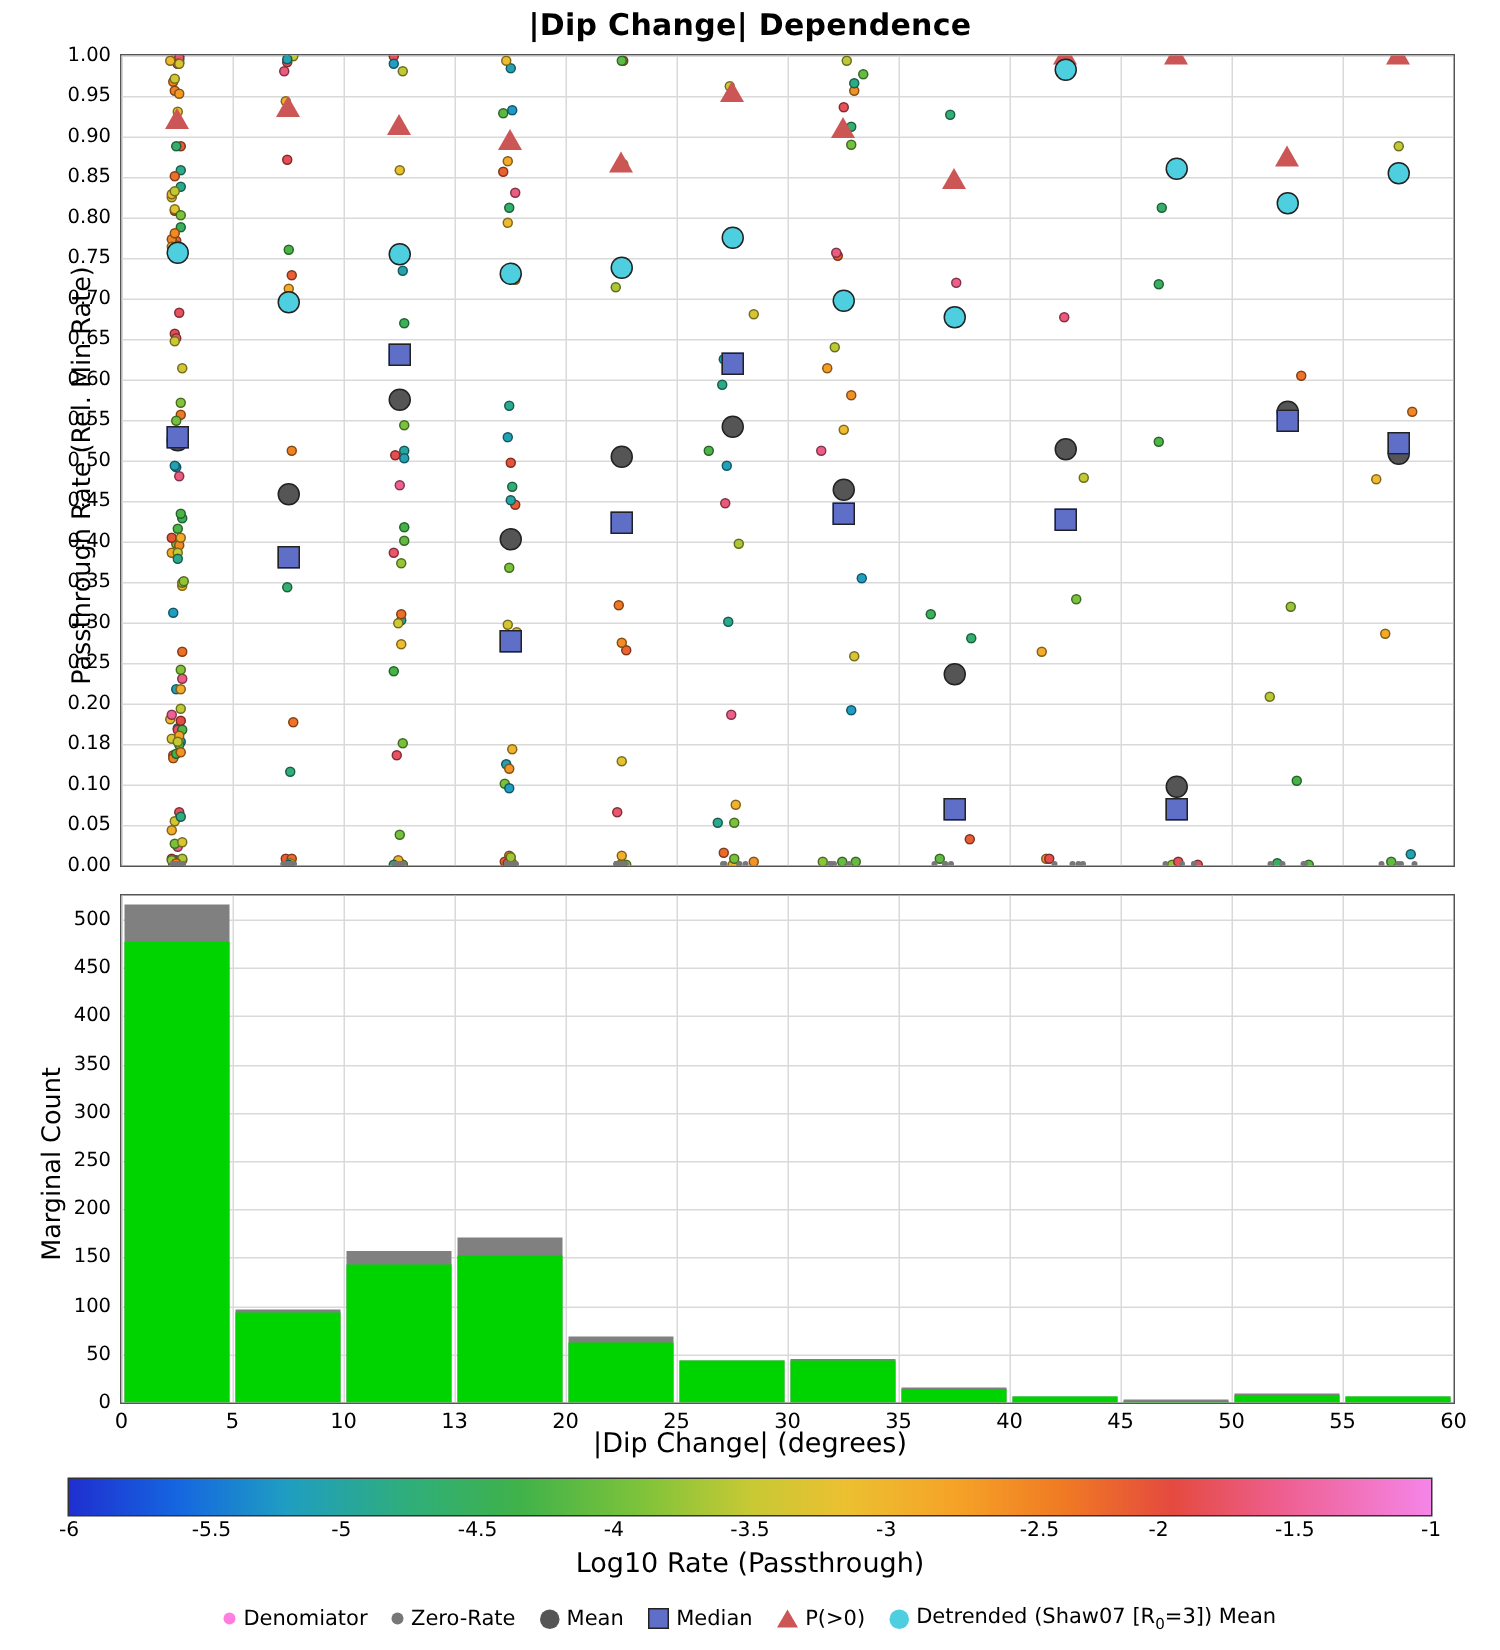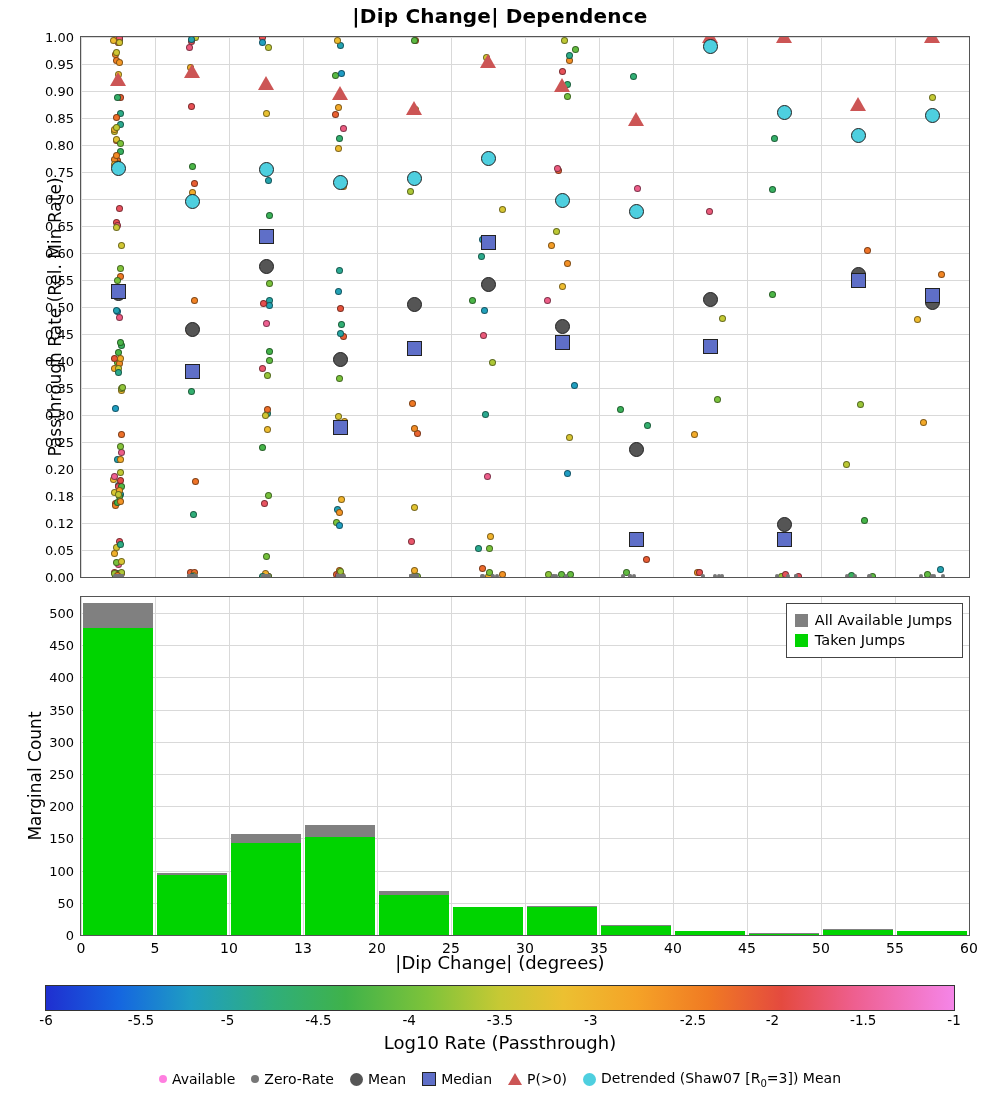--- a/index.html
+++ b/index.html
@@ -199,21 +199,21 @@
 </head>
 <body>
 
 <div id="root">
 
   <div id="chart-title">|Dip Change| Dependence</div>
 
   <div id="scatter-yticks">
       <div class="ytick-label" style="top: 541px;">0.00</div>
       <div class="ytick-label" style="top: 514px;">0.05</div>
-      <div class="ytick-label" style="top: 487px;">0.12</div>
+      <div class="ytick-label" style="top: 487px;">0.10</div>
       <div class="ytick-label" style="top: 460px;">0.18</div>
       <div class="ytick-label" style="top: 433px;">0.20</div>
       <div class="ytick-label" style="top: 406px;">0.25</div>
       <div class="ytick-label" style="top: 379px;">0.30</div>
       <div class="ytick-label" style="top: 352px;">0.35</div>
       <div class="ytick-label" style="top: 325px;">0.40</div>
       <div class="ytick-label" style="top: 298px;">0.45</div>
       <div class="ytick-label" style="top: 271px;">0.50</div>
       <div class="ytick-label" style="top: 244px;">0.55</div>
       <div class="ytick-label" style="top: 217px;">0.60</div>
@@ -743,30 +743,20 @@
         <div class="bar bar-total" style="left: 668px; width: 70px; height: 1.93143px;">
           <div class="bar-taken" style="height: 1.28762px;"></div>
         </div>
         <div class="bar bar-total" style="left: 742px; width: 70px; height: 5.79429px;">
           <div class="bar-taken" style="height: 5.15048px;"></div>
         </div>
         <div class="bar bar-total" style="left: 816px; width: 70px; height: 4.50667px;">
           <div class="bar-taken" style="height: 3.86286px;"></div>
         </div>
       </div>
-    <div id="hist-legend">
-        <div class="leg-row">
-          <span class="leg-swatch" style="background: rgb(128, 128, 128);"></span>
-          <span>All Available Jumps</span>
-        </div>
-        <div class="leg-row">
-          <span class="leg-swatch" style="background: rgb(0, 212, 0);"></span>
-          <span>Taken Jumps</span>
-        </div>
-      </div>
   </div>
 
   <div id="x-ticks" class="abs" style="left:80px; top:940px; width:890px; height:20px;">
       <div class="xtick-label" style="left: 1px;">0</div>
       <div class="xtick-label" style="left: 75px;">5</div>
       <div class="xtick-label" style="left: 149px;">10</div>
       <div class="xtick-label" style="left: 223px;">13</div>
       <div class="xtick-label" style="left: 297px;">20</div>
       <div class="xtick-label" style="left: 371px;">25</div>
       <div class="xtick-label" style="left: 445px;">30</div>
@@ -791,21 +781,21 @@
       <div class="cb-tick" style="left: 648px;">-2.5</div>
       <div class="cb-tick" style="left: 727.4px;">-2</div>
       <div class="cb-tick" style="left: 818.2px;">-1.5</div>
       <div class="cb-tick" style="left: 909px;">-1</div>
     </div>
   <div id="colorbar-title">Log10 Rate (Passthrough)</div>
 
   <div id="bottom-legend">
       <div class="blg-item">
         <span class="blg-dot" style="width: 8px; height: 8px; background: rgb(255, 127, 224);"></span>
-        <span>Available</span>
+        <span>Denomiator</span>
       </div>
       <div class="blg-item">
         <span class="blg-dot" style="width: 8px; height: 8px; background: rgb(119, 119, 119);"></span>
         <span>Zero-Rate</span>
       </div>
       <div class="blg-item">
         <span class="blg-dot" style="width: 13px; height: 13px; background: rgb(85, 85, 85);"></span>
         <span>Mean</span>
       </div>
       <div class="blg-item">

